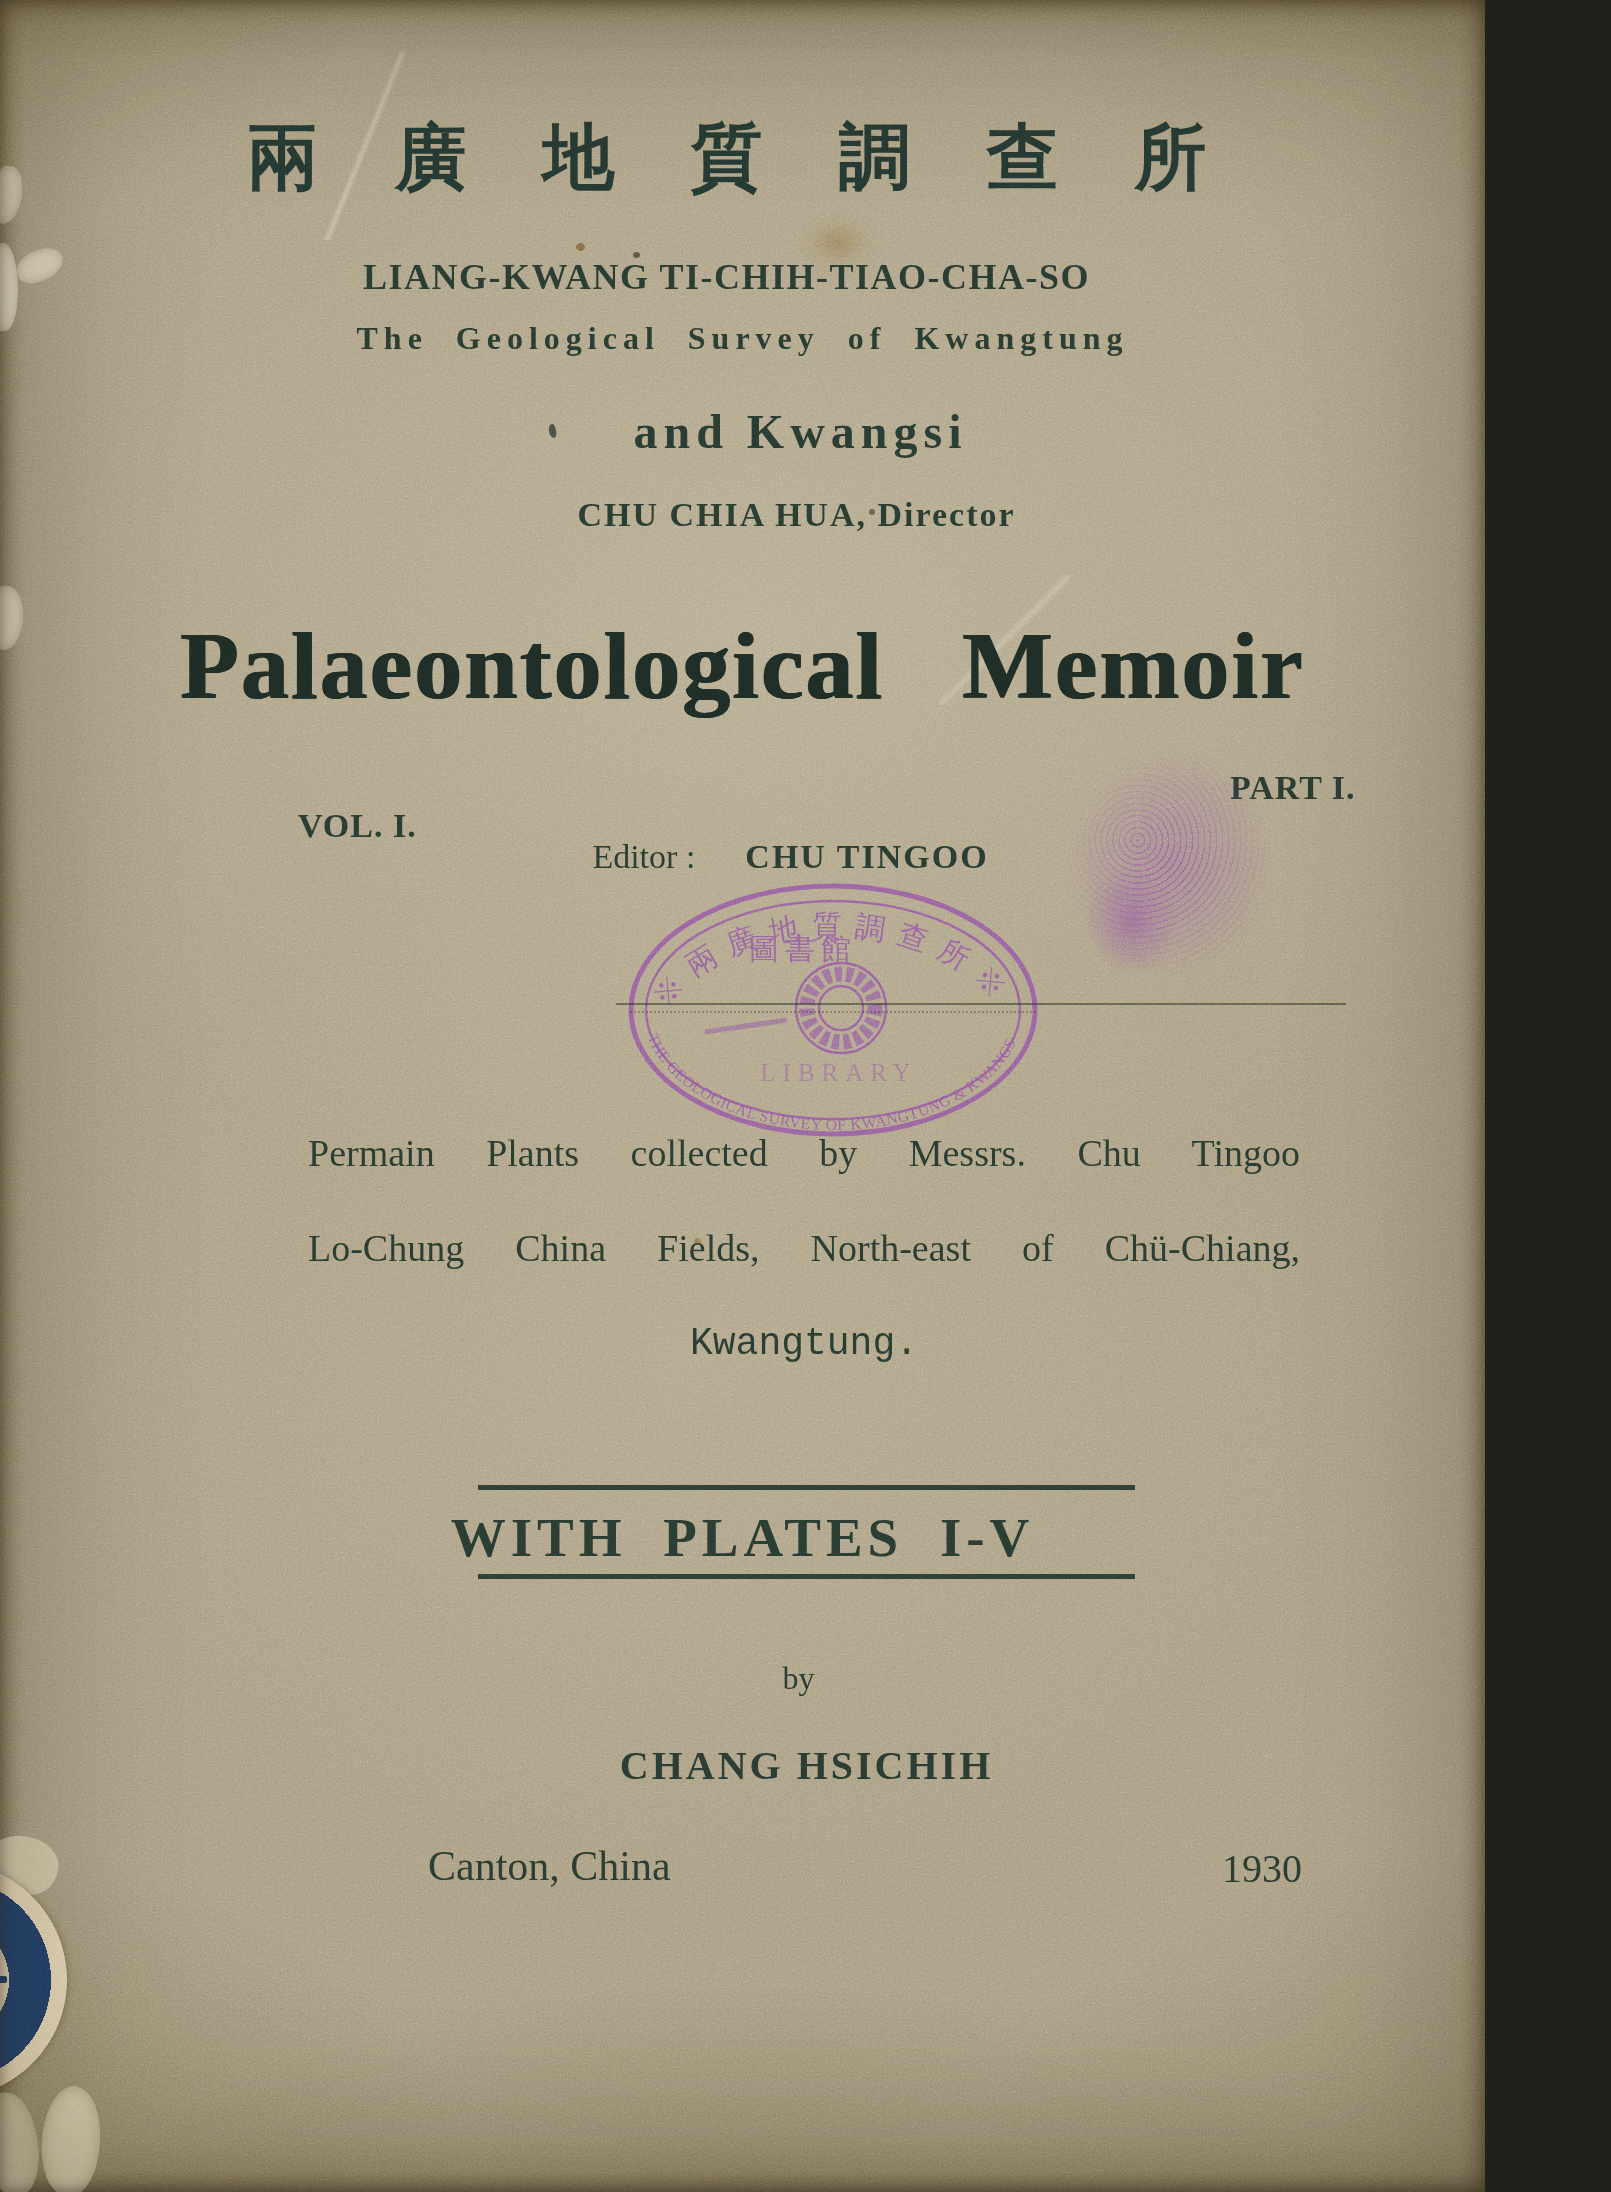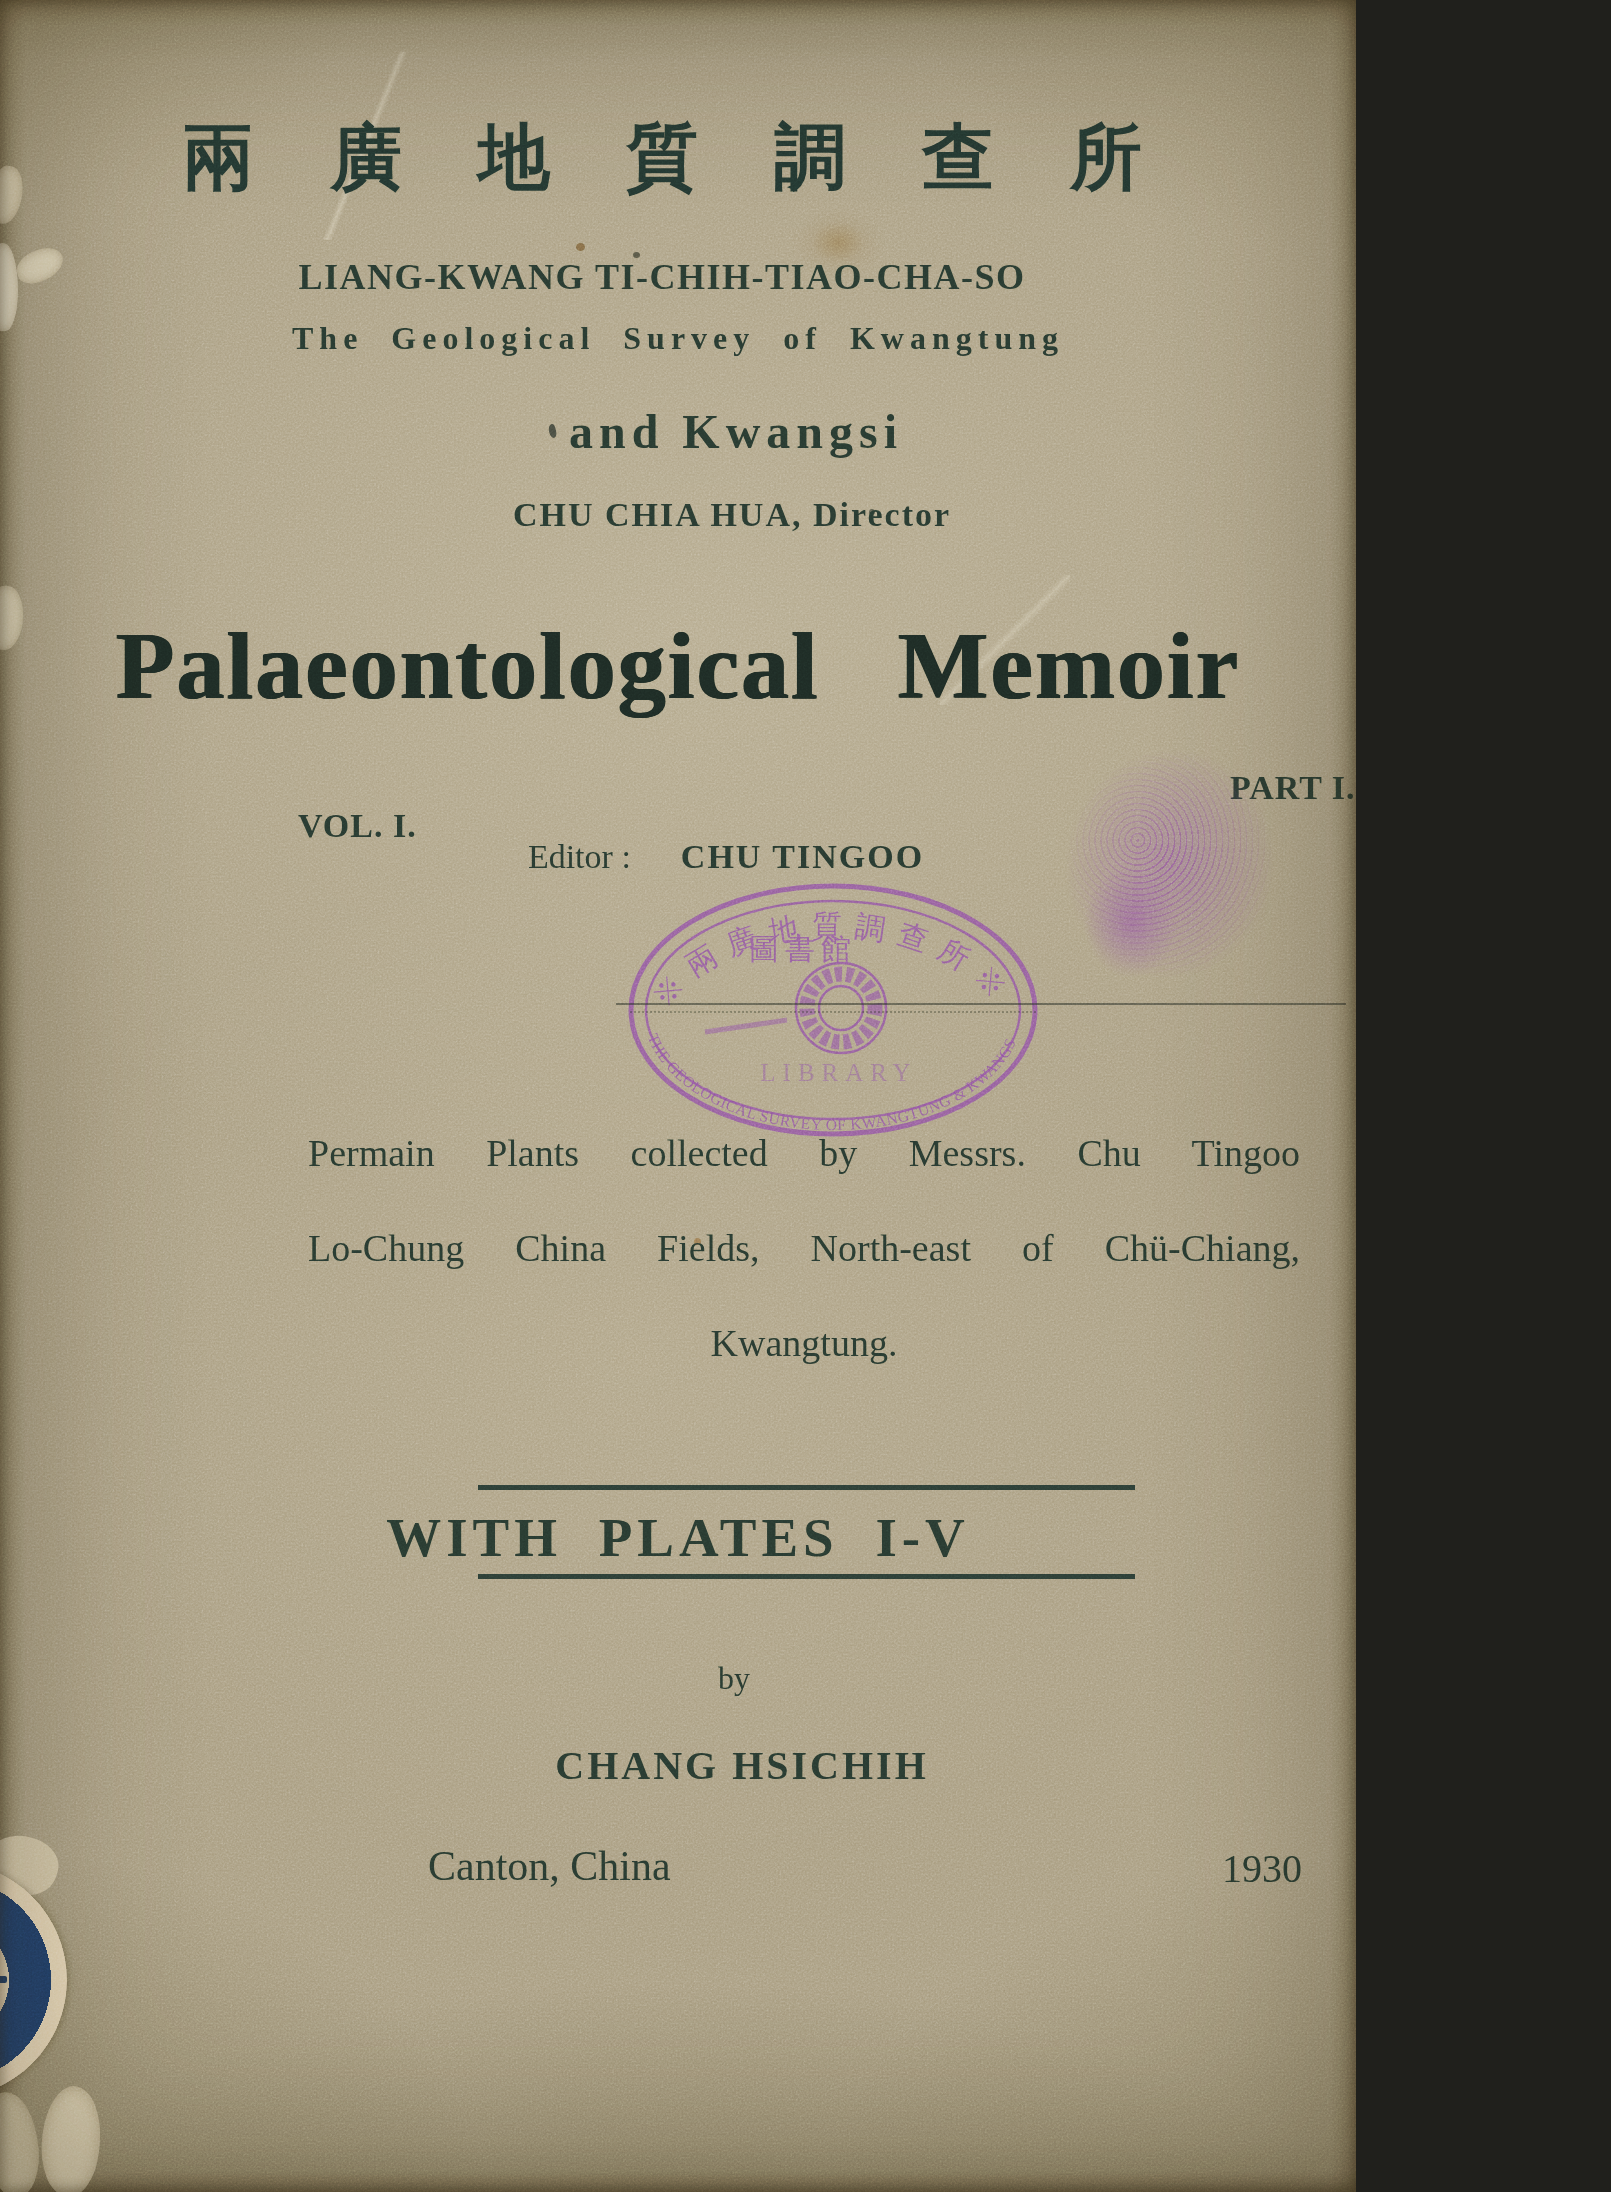--- a/index.html
+++ b/index.html
@@ -1,17 +1,17 @@
 <!DOCTYPE html>
 <html style="--paper: #a89c7f; --ink: #27382f; --ink-strong: #1d2a24; --stamp-purple: #8d4da2; --sticker-navy: #1e3c66;"><head>
 <meta charset="utf-8">
 <style>
   html,body { margin:0; padding:0; background:#20201c; }
   .page {
-    position:relative; width:1356px; height:2192px; overflow:hidden;
+    position:relative; width:1485px; height:2192px; overflow:hidden;
     background: var(--paper, #a89c7f);
     font-family:"Liberation Serif", serif;
     color: var(--ink, #27382f);
   }
   .page * { position:absolute; box-sizing:border-box; }
 
   
   .paper-shading {
     inset:0;
     background:
@@ -69,21 +69,21 @@
   .vol  { left:298px; top:775px; font-size:34px; font-weight:bold; letter-spacing:1px;margin-top:32px; }
   .part { left:1230px; top:769px; font-size:34px; font-weight:bold; letter-spacing:1px; }
   .editor-row { top:838px; left:0; right:0; display:flex; justify-content:center; gap:50px;
     transform:translateX(48px); font-size:34px; position:absolute; }
   .editor-row span { position:static; }
   .editor-name { font-weight:bold; letter-spacing:2px; }
 
   .subject { top:1106px; left:308px; width:992px; font-size:38px; }
   .subject .sline { position:relative; height:95px; line-height:95px; width:100%;
     text-align:justify; text-align-last:justify; }
-  .subject .sline.centered { text-align:center; text-align-last:center; }
+  .subject .sline.centered { text-align:center; text-align-last:center;font-family:Liberation Mono, monospace; }
 
   .rule { left:478px; width:657px; height:5px; background:#2b3c34; }
   .rule-top { top:1485px; }
   .rule-bottom { top:1574px; }
   .plates { top:1506px; font-size:55px; font-weight:bold; letter-spacing:5px; word-spacing:18px; }
 
   .by-label { top:1660px; font-size:32px; transform:translateX(56px); }
   .author { top:1742px; font-size:40px; font-weight:bold; letter-spacing:3px; transform:translateX(64px); }
   .place { left:428px; top:1842px; font-size:42px; }
   .year { left:1222px; top:1845px; font-size:40px; }

